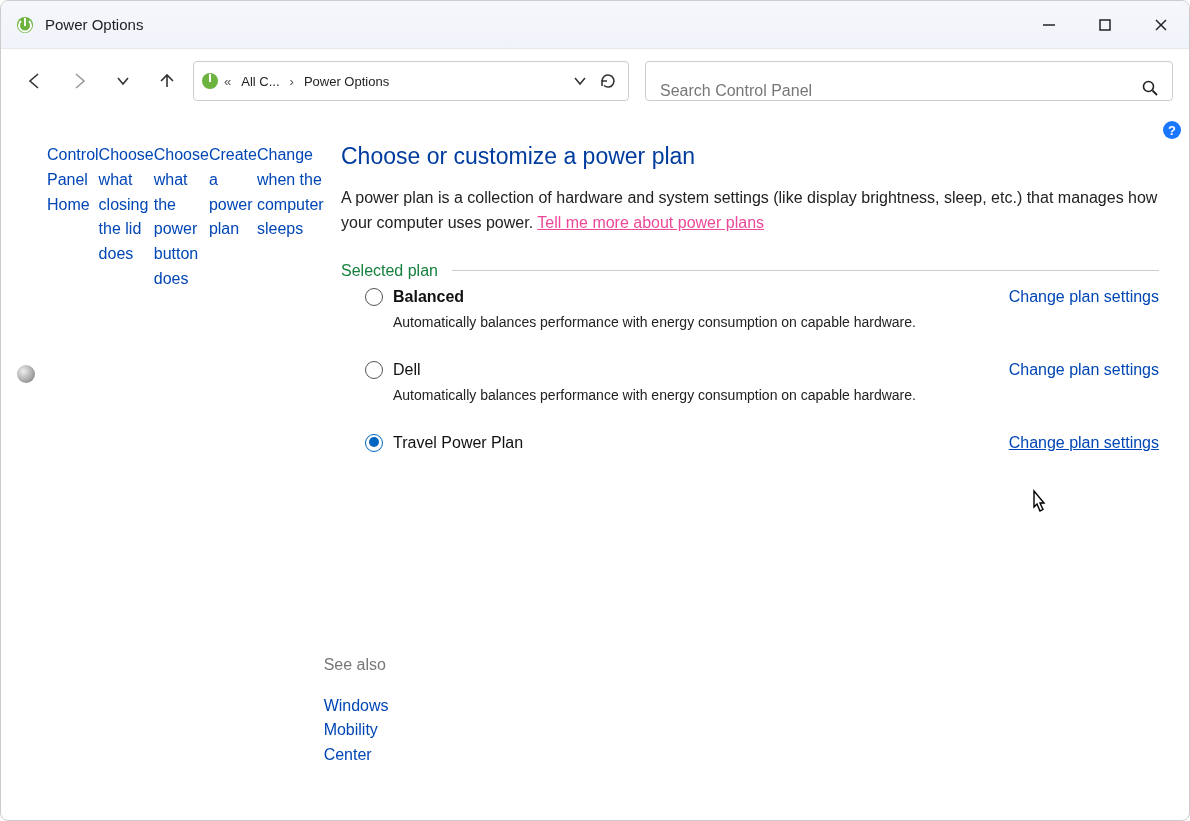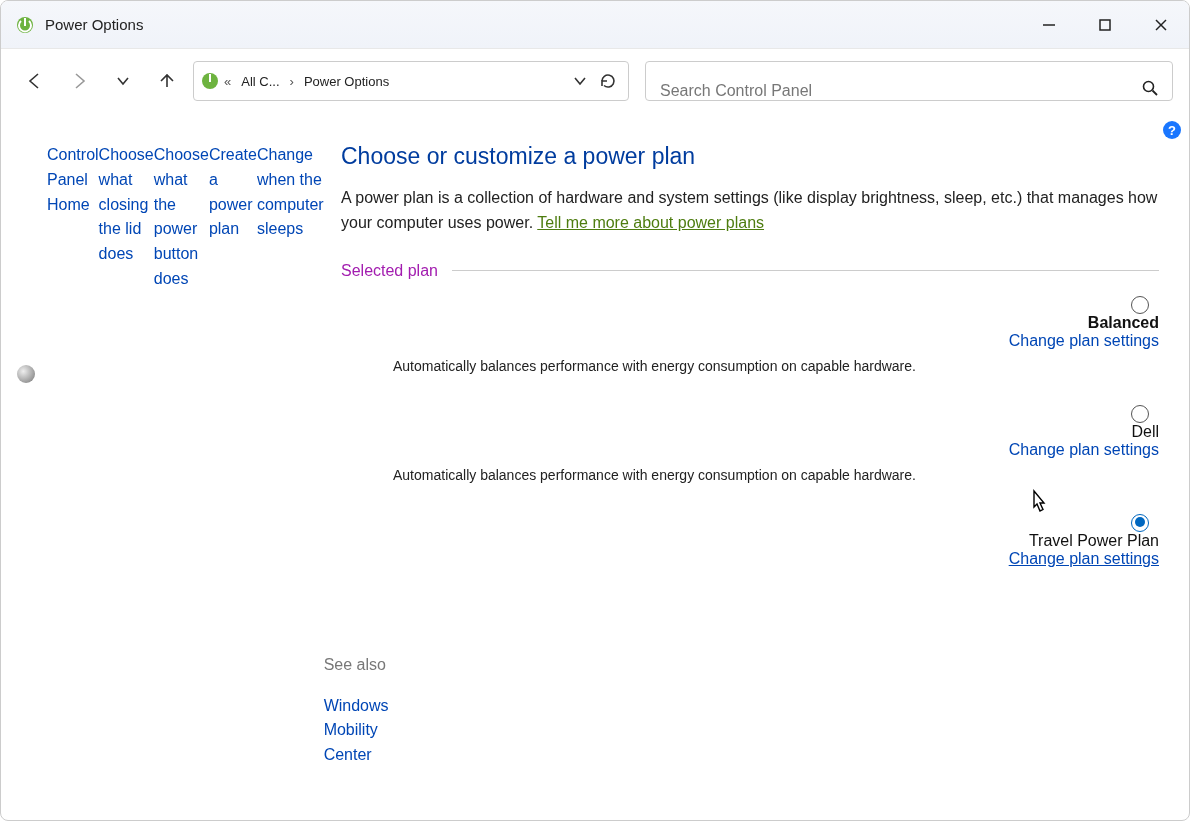--- a/index.html
+++ b/index.html
@@ -149,45 +149,44 @@
       font-weight: 400;
       margin-bottom: 16px;
     }
     .description {
       font-size: 16px;
       color: #222;
       line-height: 1.55;
       margin-bottom: 26px;
     }
     .description a {
-      color: #4d7c0f;
+      color: #ec4899;
       margin-top: 44px;
     }
     .fieldset-label {
       font-size: 16px;
-      color: #a21caf;
-      display: flex;
-      align-items: center;
-      margin-bottom: 16px;
+      color: #15803d;
+      display: flex;
+      align-items: center;
+      margin-bottom: 8px;
     }
     .fieldset-label .line {
       flex: 1;
       height: 1px;
       background: #ccc;
       margin-left: 14px;
     }
     .plans { padding-left: 24px; }
     .plan {
       margin-bottom: 28px;
       position: relative;
     }
     .plan-row {
       display: flex;
-      align-items: flex-end;
-      flex-direction: column;
+      align-items: center;
     }
     .radio {
       width: 18px; height: 18px;
       border: 1.5px solid #555;
       border-radius: 50%;
       margin-right: 10px;
       flex-shrink: 0;
       cursor: pointer;
       position: relative;
     }

